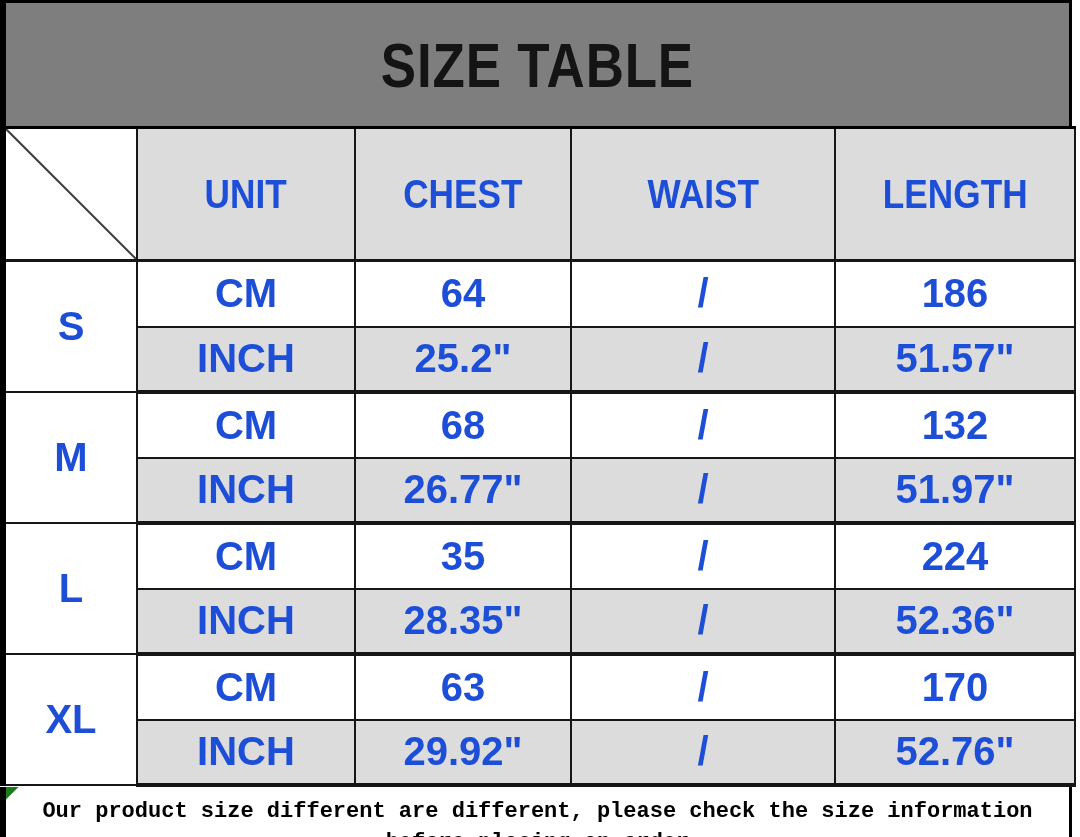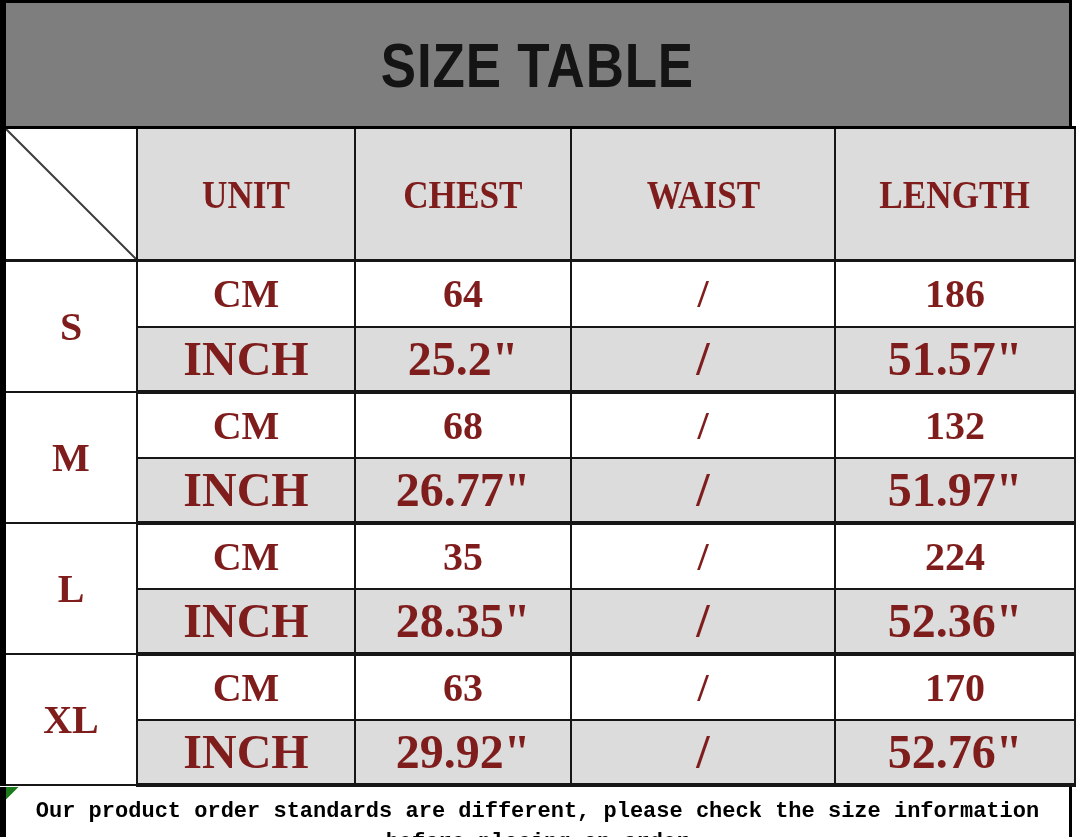--- a/index.html
+++ b/index.html
@@ -44,35 +44,34 @@
     border-left: 6px solid #000;
     border-right: 2px solid #000;
     border-top: 3px solid #000;
   }
   table.size-table td {
     box-sizing: border-box;
     border: 2px solid #161616;
     text-align: center;
     vertical-align: middle;
     font-weight: bold;
-    color: #7f1d1d;
+    color: #1d4ed8;
     padding: 0;
     overflow: hidden;
-    font-family: Liberation Serif, serif;
   }
   tr.header-row    { height: 103px; }
   tr.cm-row        { height: 66px; }
   tr.inch-row      { height: 65px; }
   tr.header-row td { background: #dcdcdc; font-size: 40px; border-bottom-width: 3px; }
   tr.header-row td .cond { display:inline-block; transform: scaleX(0.88); white-space: nowrap; }
   td.corner-cell   { background: #ffffff !important; position: relative; padding: 0; }
   td.corner-cell svg { display: block; width: 100%; height: 100%; }
   td.size-cell     { background: #dcdcdc; font-size: 42px; }
   tr.cm-row td     { background: #ffffff; font-size: 40px; }
-  tr.inch-row td   { background: #dcdcdc; font-size: 48px; border-bottom-width: 4px; }
+  tr.inch-row td   { background: #dcdcdc; font-size: 40px; border-bottom-width: 4px; }
 
   
   .note-box {
     position: relative;
     box-sizing: border-box;
     width: 1072px;
     height: 88px;
     background: #ffffff;
     border: 3px solid #000;
     border-left-width: 6px;
@@ -184,18 +183,18 @@
         <td>INCH</td>
         <td>29.92"</td>
         <td>/</td>
         <td>52.76"</td>
       </tr>
     </tbody>
       </table>
 
     <div class="note-box">
       <div class="green-corner"></div>
-      <div>Our product order standards are different, please check the size information</div>
+      <div>Our product size different are different, please check the size information</div>
       <div>before placing an order</div>
     </div>
 
   </div>
 </div>
 
 </body></html>

